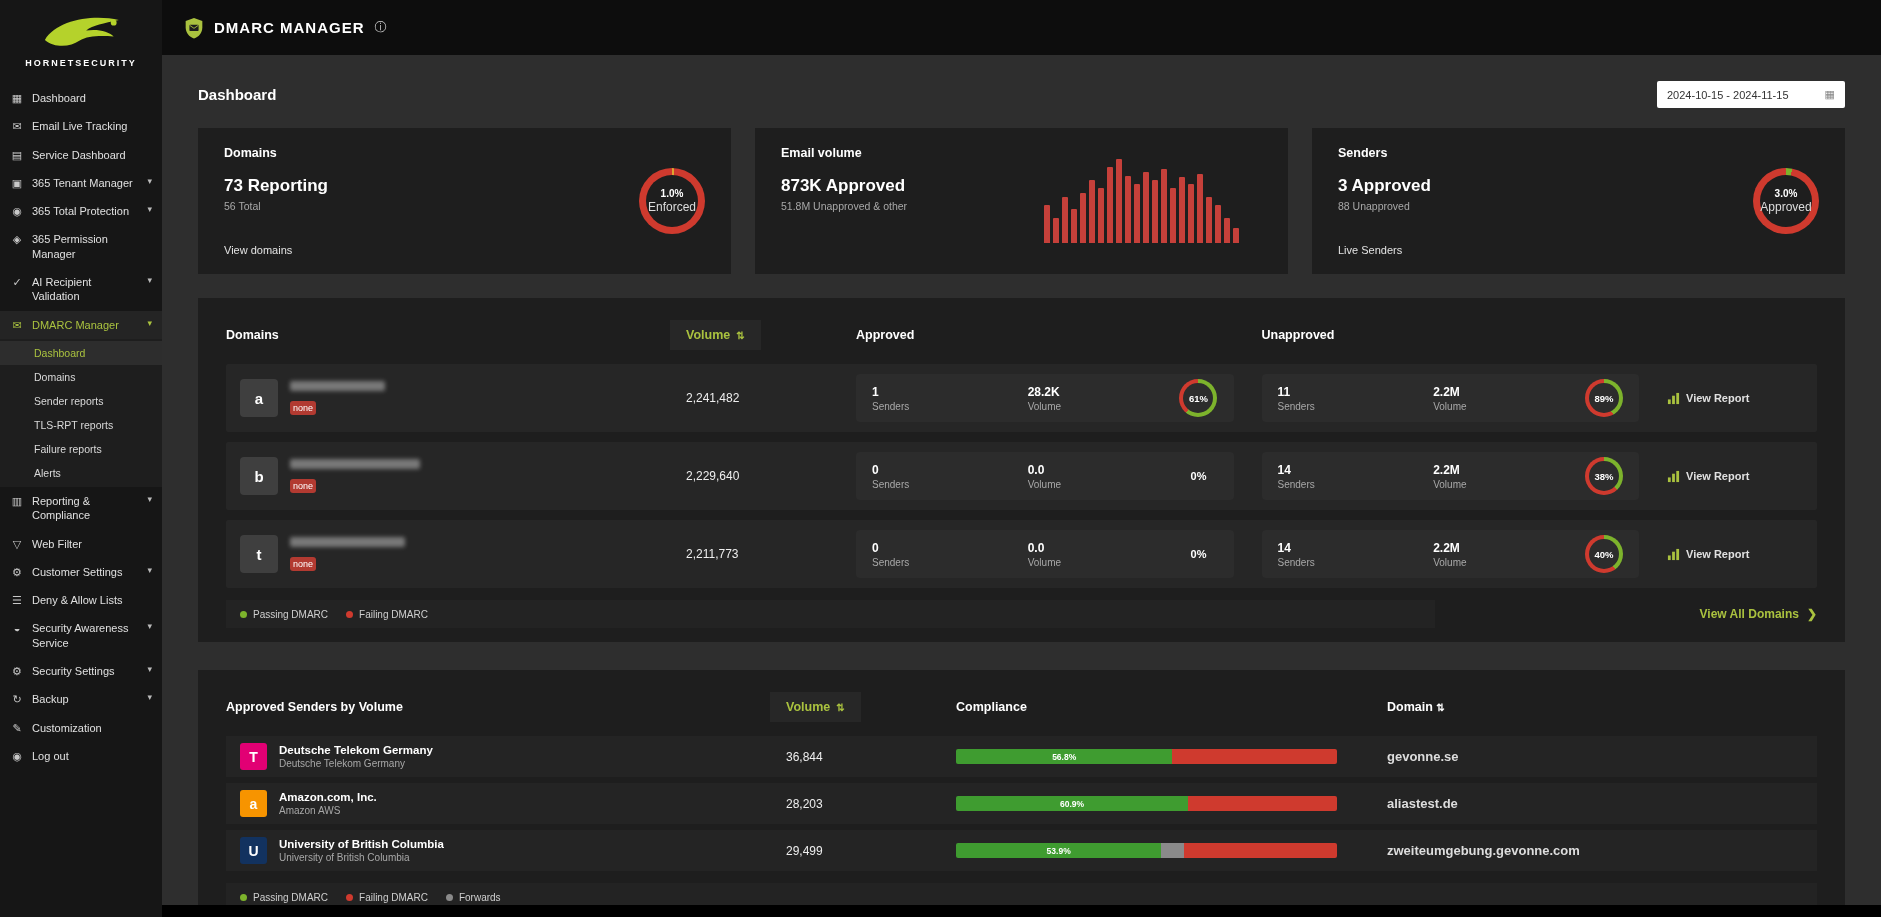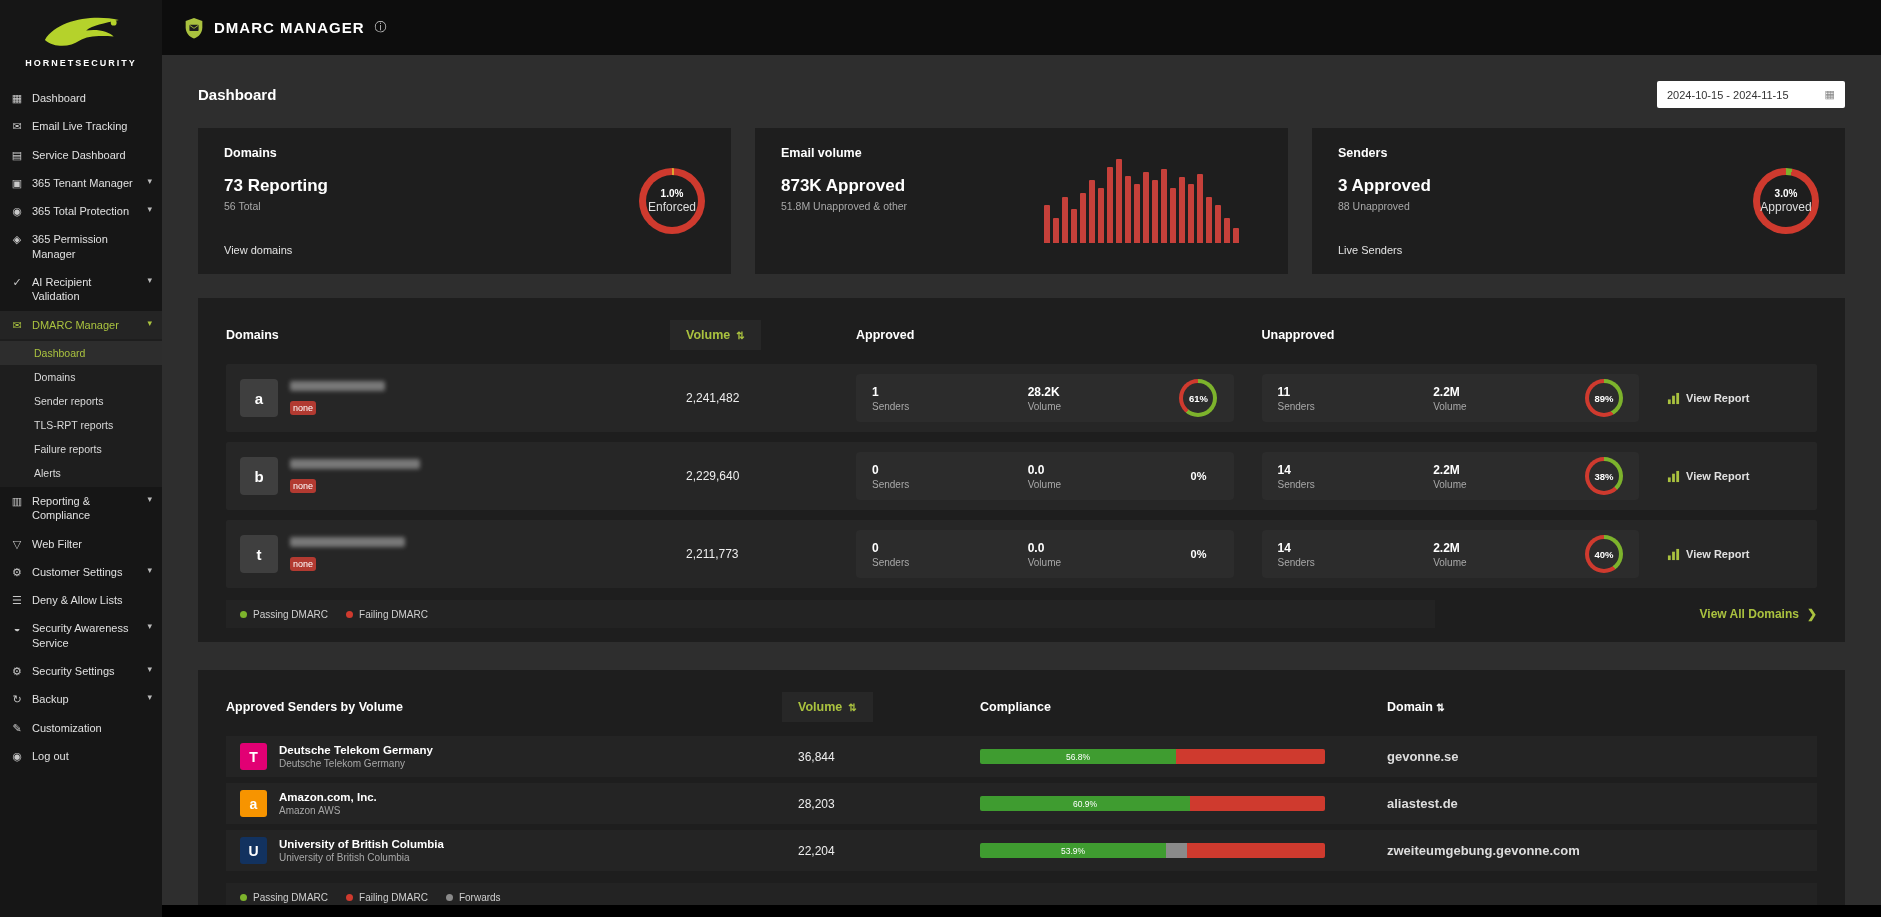--- a/index.html
+++ b/index.html
@@ -80,30 +80,30 @@
 
   .legend-row { display:flex; align-items:center; margin-top:12px; }
   .legend-strip { background:#232323; height:28px; display:flex; align-items:center; gap:18px; padding:0 14px; }
   .legend-strip.partial { flex:0 0 76%; }
   .legend-strip.full { flex:1; }
   .legend-item { display:flex; align-items:center; gap:6px; font-size:10px; color:#cfcfcf; }
   .dot { width:7px; height:7px; border-radius:50%; }
   .view-all { margin-left:auto; color:#aac23f; font-weight:bold; font-size:12px; display:flex; gap:8px; align-items:center; cursor:pointer; }
 
   
-  .s-grid { display:grid; grid-template-columns:560px 170px 1fr 430px; align-items:center;gap:12px; }
+  .s-grid { display:grid; grid-template-columns:560px 170px 1fr 430px; align-items:center; }
   .s-row { background:#242424; margin-bottom:6px; padding:7px 0; }
   .s-name { display:flex; align-items:center; gap:12px; padding-left:14px; }
   .logo { width:27px; height:27px; border-radius:3px; display:flex; align-items:center; justify-content:center;
           font-weight:bold; font-size:14px; flex-shrink:0; }
   .s-title { font-size:11.5px; font-weight:bold; color:#fff; }
   .s-sub { font-size:10px; color:#a8a8a8; margin-top:2px; }
   .s-volume { font-size:12px; color:#eee; }
   .cbar { height:15px; border-radius:2px; overflow:hidden; display:flex; width:calc(100% - 50px); }
-  .cseg { height:100%; display:flex; align-items:center; justify-content:center; font-size:8.5px; font-weight:normal; color:#fff; }
+  .cseg { height:100%; display:flex; align-items:center; justify-content:center; font-size:8.5px; font-weight:bold; color:#fff; }
   .s-domain { font-size:13px; font-weight:bold; color:#ddd; }
 </style>
 </head>
 <body>
 
 <div class="app">
 
   <aside class="sidebar">
     <div class="brand">
       <svg viewBox="0 0 100 48">
@@ -529,21 +529,21 @@
         </div>
 
         <div class="s-grid s-row">
           <div class="s-name">
             <div class="logo" style="background: rgb(18, 50, 95); color: rgb(255, 255, 255);">U</div>
             <div>
               <div class="s-title">University of British Columbia</div>
               <div class="s-sub">University of British Columbia</div>
             </div>
           </div>
-          <div class="s-volume">22,204</div>
+          <div class="s-volume">29,499</div>
           <div>
               <div class="cbar">
                 <div class="cseg" style="width: 53.9%; background: rgb(63, 156, 48);">53.9%</div>
                 <div class="cseg" style="width: 6%; background: rgb(138, 138, 138);"></div>
                 <div class="cseg" style="width: 40.1%; background: rgb(207, 58, 46);"></div>
               </div>
             </div>
           <div class="s-domain">zweiteumgebung.gevonne.com</div>
         </div>
 

